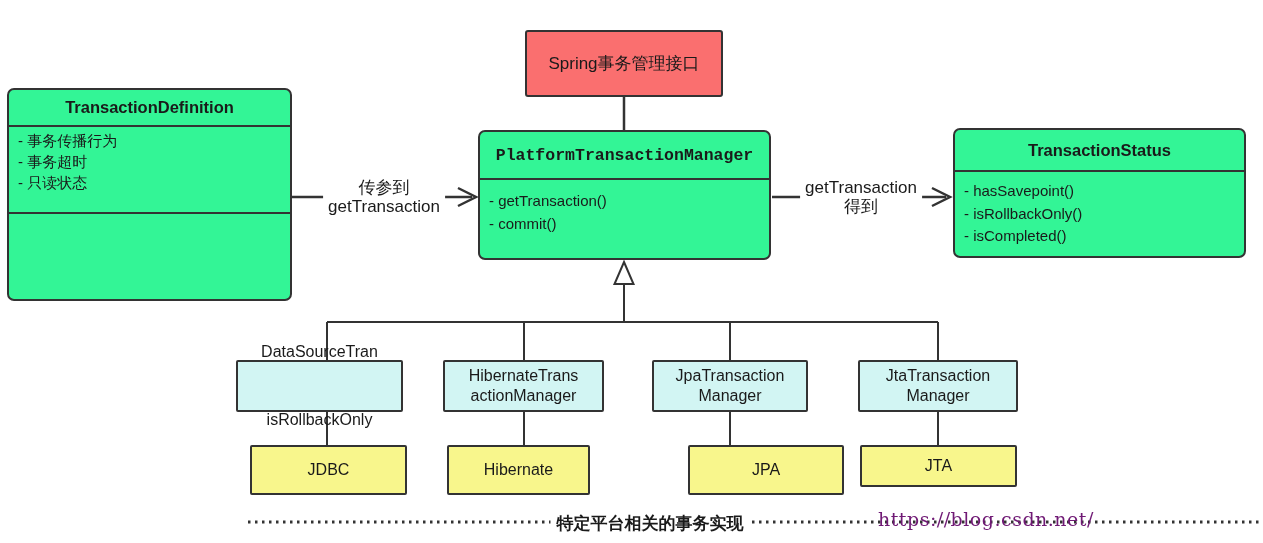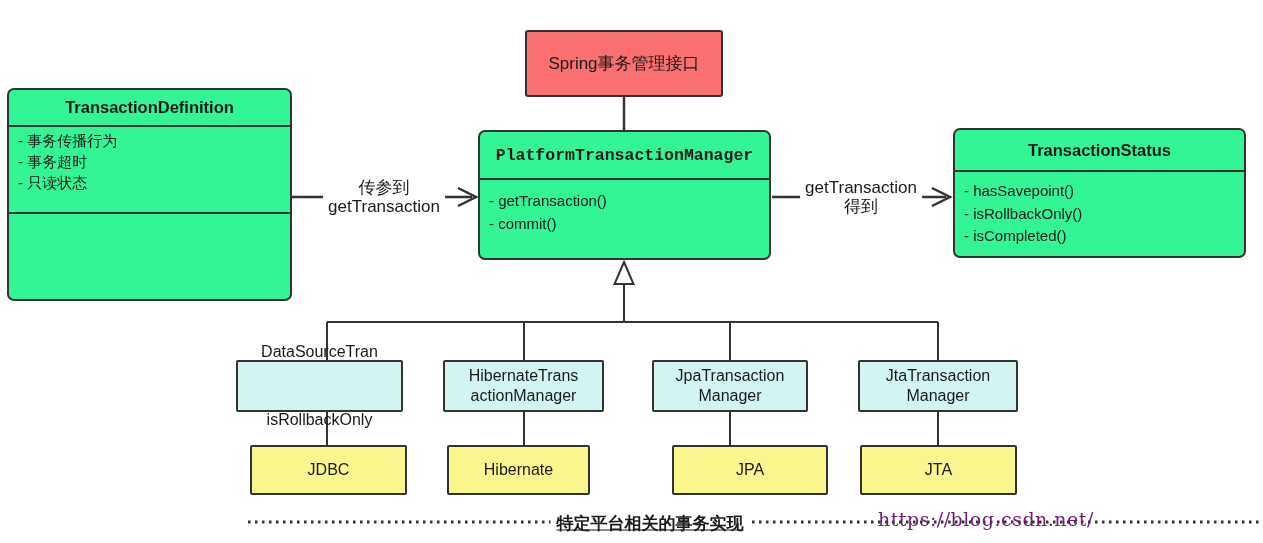--- a/index.html
+++ b/index.html
@@ -36,21 +36,21 @@
     font-size:16px;font-weight:500;
   }
   .arrow-label{
     position:absolute;transform:translate(-50%,-50%);background:#ffffff;text-align:center;
     padding:0 5px;line-height:19px;
   }
   .arrow-label .l1{font-size:17px;font-weight:500;}
   .arrow-label .l2{font-size:17px;font-weight:500;}
   .footer-label{
     position:absolute;transform:translate(-50%,-50%);background:#ffffff;padding:0 6px;
-    font-size:17px;font-weight:600;white-space:nowrap;text-decoration:underline;
+    font-size:17px;font-weight:600;white-space:nowrap;
   }
   .wm-url{
     position:absolute;font-family:"DejaVu Serif","Liberation Serif",serif;
     font-size:19px;color:#701a75;letter-spacing:0.5px;white-space:nowrap;
   }
   .wm-handle{
     position:absolute;font-size:19px;color:#8f8f8f;white-space:nowrap;font-weight:400;
   }
 </style>
 </head>
@@ -145,24 +145,24 @@
     <div>JtaTransaction</div>
     <div>Manager</div>
   </div>
 
   <div class="box platform" style="left:250px;top:445px;width:157px;height:50px;">
     <span>JDBC</span>
   </div>
   <div class="box platform" style="left:447px;top:445px;width:143px;height:50px;">
     <span>Hibernate</span>
   </div>
-  <div class="box platform" style="left:672px;top:445px;width:156px;height:50px;">
+  <div class="box platform" style="left:688px;top:445px;width:156px;height:50px;">
     <span>JPA</span>
   </div>
-  <div class="box platform" style="left:860px;top:445px;width:157px;height:50px;">
+  <div class="box platform" style="left:860px;top:445px;width:157px;height:42px;">
     <span>JTA</span>
   </div>
 
   <div class="footer-label" style="left:650px;top:523px;">特定平台相关的事务实现</div>
 
   <div class="wm-url" style="left:878px;top:508px;">https://blog.csdn.net/</div>
 
 </div>
 
 </body></html>

